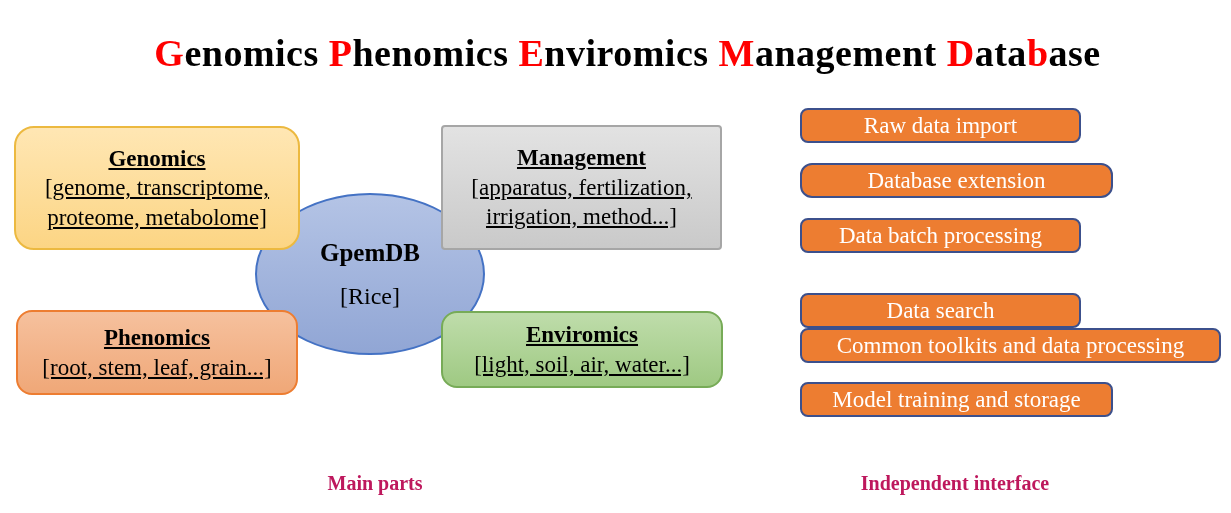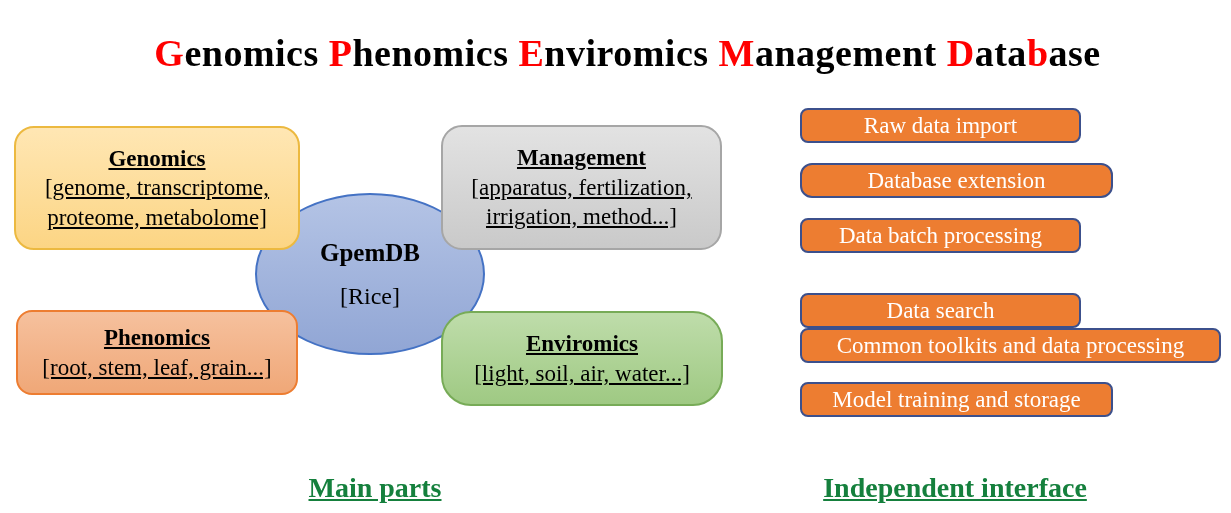--- a/index.html
+++ b/index.html
@@ -40,35 +40,35 @@
 
   .genomics {
     left: 14px; top: 126px; width: 286px; height: 124px;
     border-radius: 20px;
     border: 2px solid var(--genomics-border, #ECB940);
     background-color: var(--genomics-fill, #FFDC93);
     background-image: linear-gradient(rgba(255,255,255,0.30), rgba(222,150,0,0.10));
   }
   .management {
     left: 441px; top: 125px; width: 281px; height: 125px;
-    border-radius: 21px;
+    border-radius: 4px;
     border: 2px solid var(--management-border, #A6A6A6);
     background-color: var(--management-fill, #D6D6D6);
     background-image: linear-gradient(rgba(255,255,255,0.30), rgba(0,0,0,0.06));
   }
   .phenomics {
     left: 16px; top: 310px; width: 282px; height: 85px;
     border-radius: 16px;
     border: 2px solid var(--phenomics-border, #ED7D31);
     background-color: var(--phenomics-fill, #F3AF82);
     background-image: linear-gradient(rgba(255,255,255,0.22), rgba(200,80,0,0.08));
   }
   .enviromics {
-    left: 441px; top: 311px; width: 282px; height: 95px;
-    border-radius: 30px;
+    left: 441px; top: 311px; width: 282px; height: 77px;
+    border-radius: 16px;
     border: 2px solid var(--enviromics-border, #77AB57);
     background-color: var(--enviromics-fill, #A9D18E);
     background-image: linear-gradient(rgba(255,255,255,0.25), rgba(40,110,0,0.08));
   }
 
   .center-ellipse {
     position: absolute;
     left: 255px; top: 193px; width: 230px; height: 162px;
     box-sizing: border-box;
     border-radius: 50%;
@@ -105,25 +105,24 @@
   }
   .btn-0 { top: 108px; width: 281px; }
   .btn-1 { top: 163px; width: 313px; border-radius: 12px; }
   .btn-2 { top: 218px; width: 281px; }
   .btn-3 { top: 273px; width: 281px; margin-top: 20px; }
   .btn-4 { top: 328px; width: 421px; }
   .btn-5 { top: 382px; width: 313px; }
 
   .caption {
     position: absolute;
-    font-size: 28px;
+    font-size: 20px;
     font-weight: bold;
-    color: #15803d;
+    color: #be185d;
     text-align: center;
-    text-decoration: underline;
   }
   .caption-left  { left: 250px; top: 472px; width: 250px; }
   .caption-right { left: 790px; top: 472px; width: 330px; }
 </style>
 </head>
 <body>
 
 <div class="canvas">
 
   <h1 class="title"><span class="accent">G</span><span>enomics </span><span class="accent">P</span><span>henomics </span><span class="accent">E</span><span>nviromics </span><span class="accent">M</span><span>anagement </span><span class="accent">D</span><span>ata</span><span class="accent">b</span><span>ase</span></h1>

